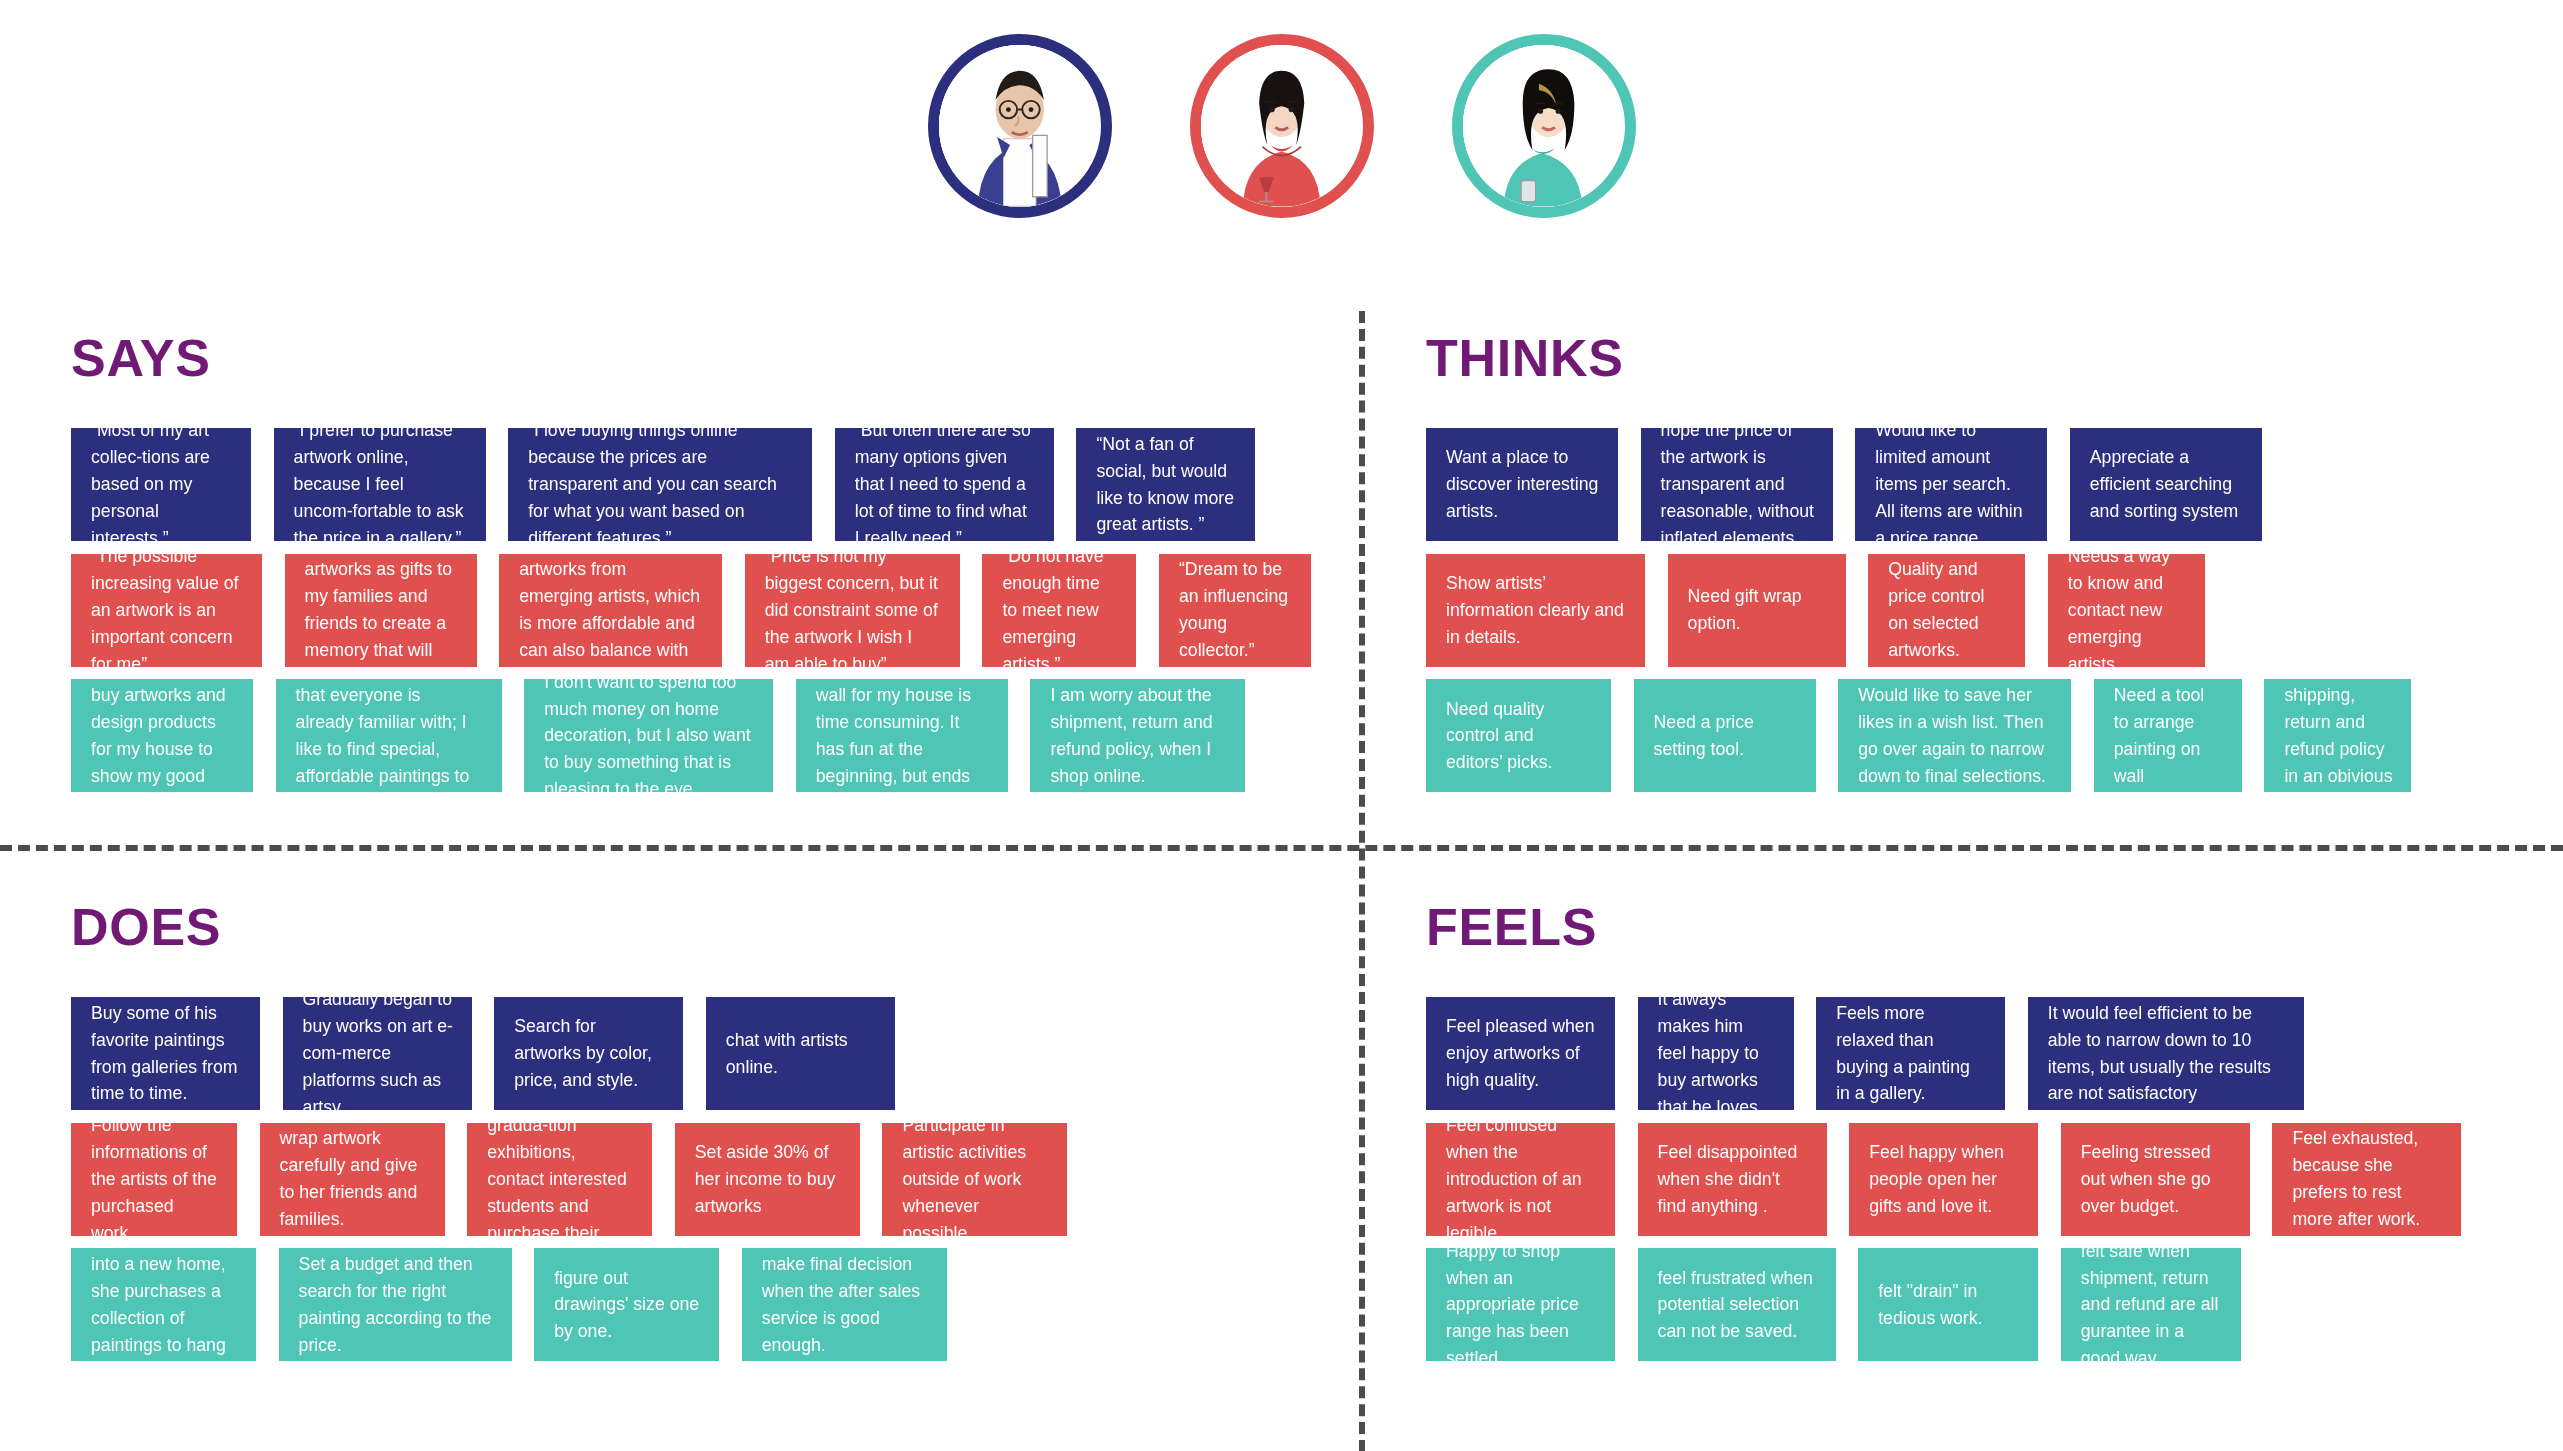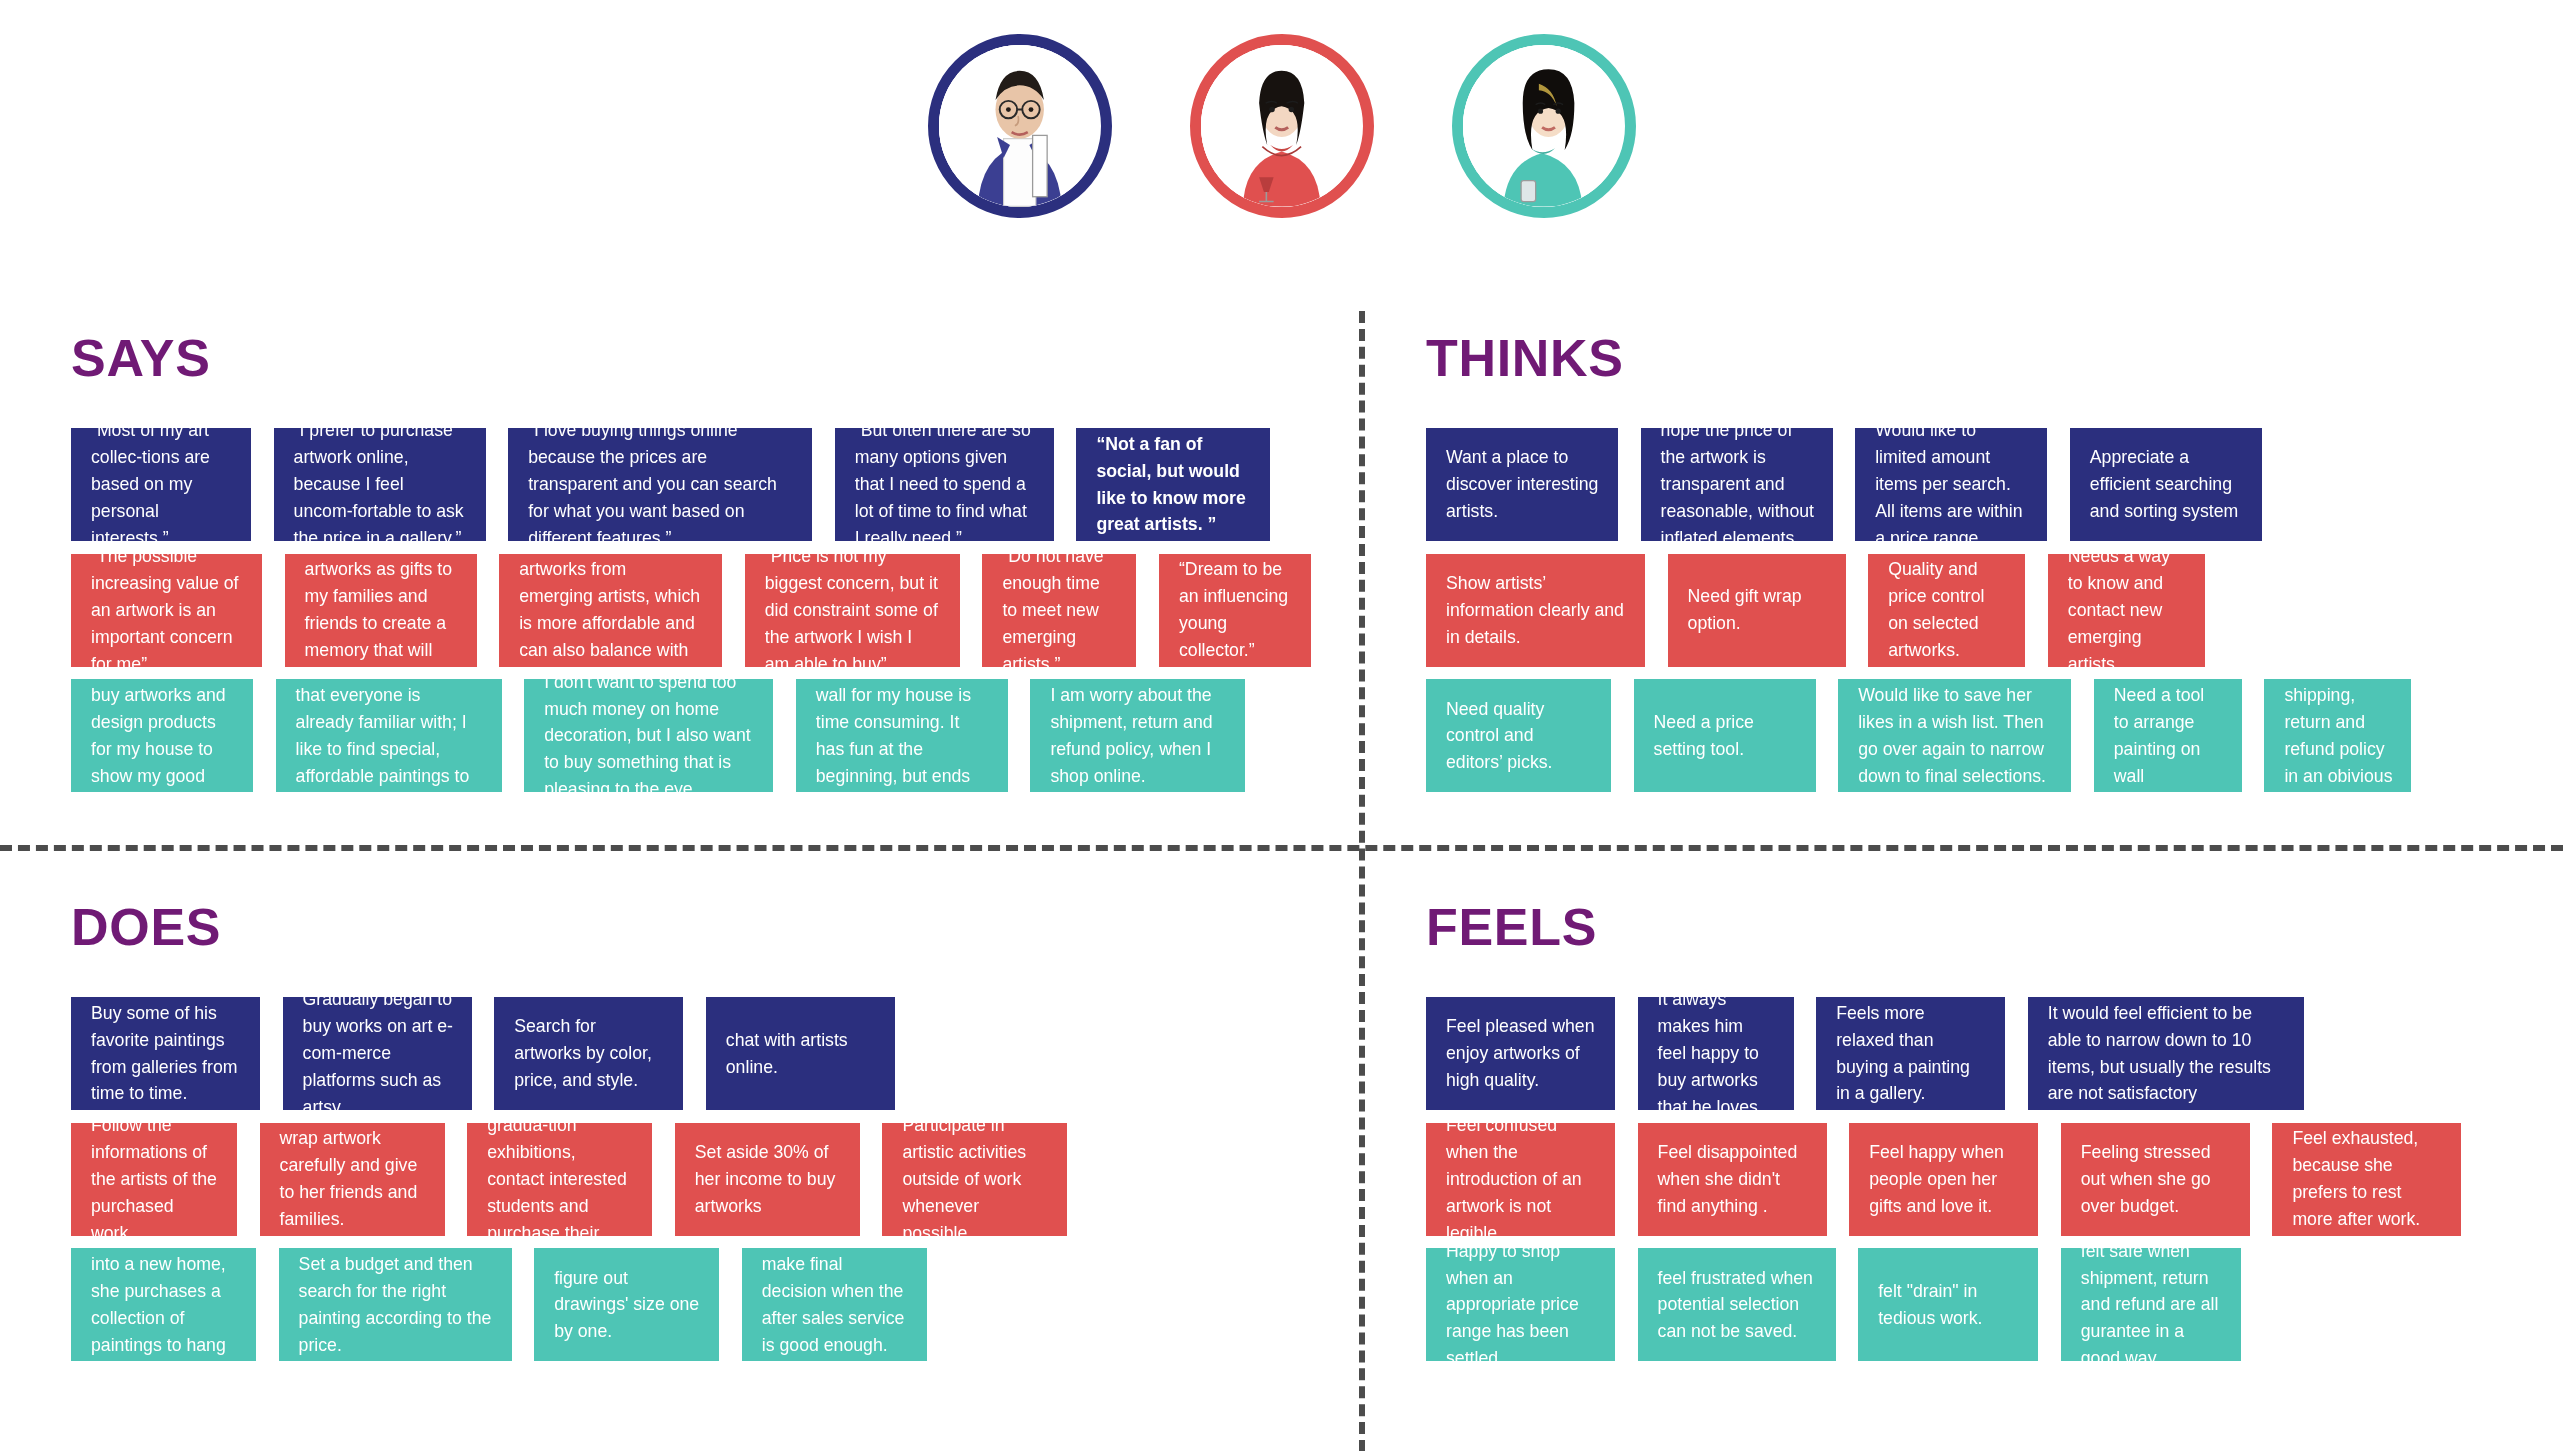--- a/index.html
+++ b/index.html
@@ -170,21 +170,21 @@
           </div>
           <div class="card navy" style="width: 212px;">
             <span>“I prefer to purchase artwork online, because I feel uncom-fortable to ask the price in a gallery.”</span>
           </div>
           <div class="card navy" style="width: 304px;">
             <span>“I love buying things online because the prices are transparent and you can search for what you want based on different features.”</span>
           </div>
           <div class="card navy" style="width: 219px;">
             <span>“But often there are so many options given that I need to spend a lot of time to find what I really need.”</span>
           </div>
-          <div class="card navy" style="width: 194px; font-weight: bold;">
+          <div class="card navy" style="width: 179px;">
             <span>“Not a fan of social, but would like to know more great artists. ”</span>
           </div>
         </div>
         <div class="row band-2">
           <div class="card coral" style="width: 191px;">
             <span>“The possible increasing value of an artwork is an important concern for me”</span>
           </div>
           <div class="card coral" style="width: 192px;">
             <span>“Sometimes I give artworks as gifts to my families and friends to create a memory that will last a lifetime.”</span>
           </div>
@@ -309,21 +309,21 @@
         <div class="row band-3">
           <div class="card teal" style="width: 185px;">
             <span>When she moves into a new home, she purchases a collection of paintings to hang on the walls.</span>
           </div>
           <div class="card teal" style="width: 233px;">
             <span>Set a budget and then search for the right painting according to the price.</span>
           </div>
           <div class="card teal" style="width: 185px;">
             <span>figure out drawings' size one by one.</span>
           </div>
-          <div class="card teal" style="width: 185px;">
+          <div class="card teal" style="width: 205px;">
             <span>make final decision when the after sales service is good enough.</span>
           </div>
         </div>
       </div>
   </div>
 
   <div class="quad quad-feels">
     <div class="quad-title">FEELS</div>
     <div class="rows">
         <div class="row band-1">

